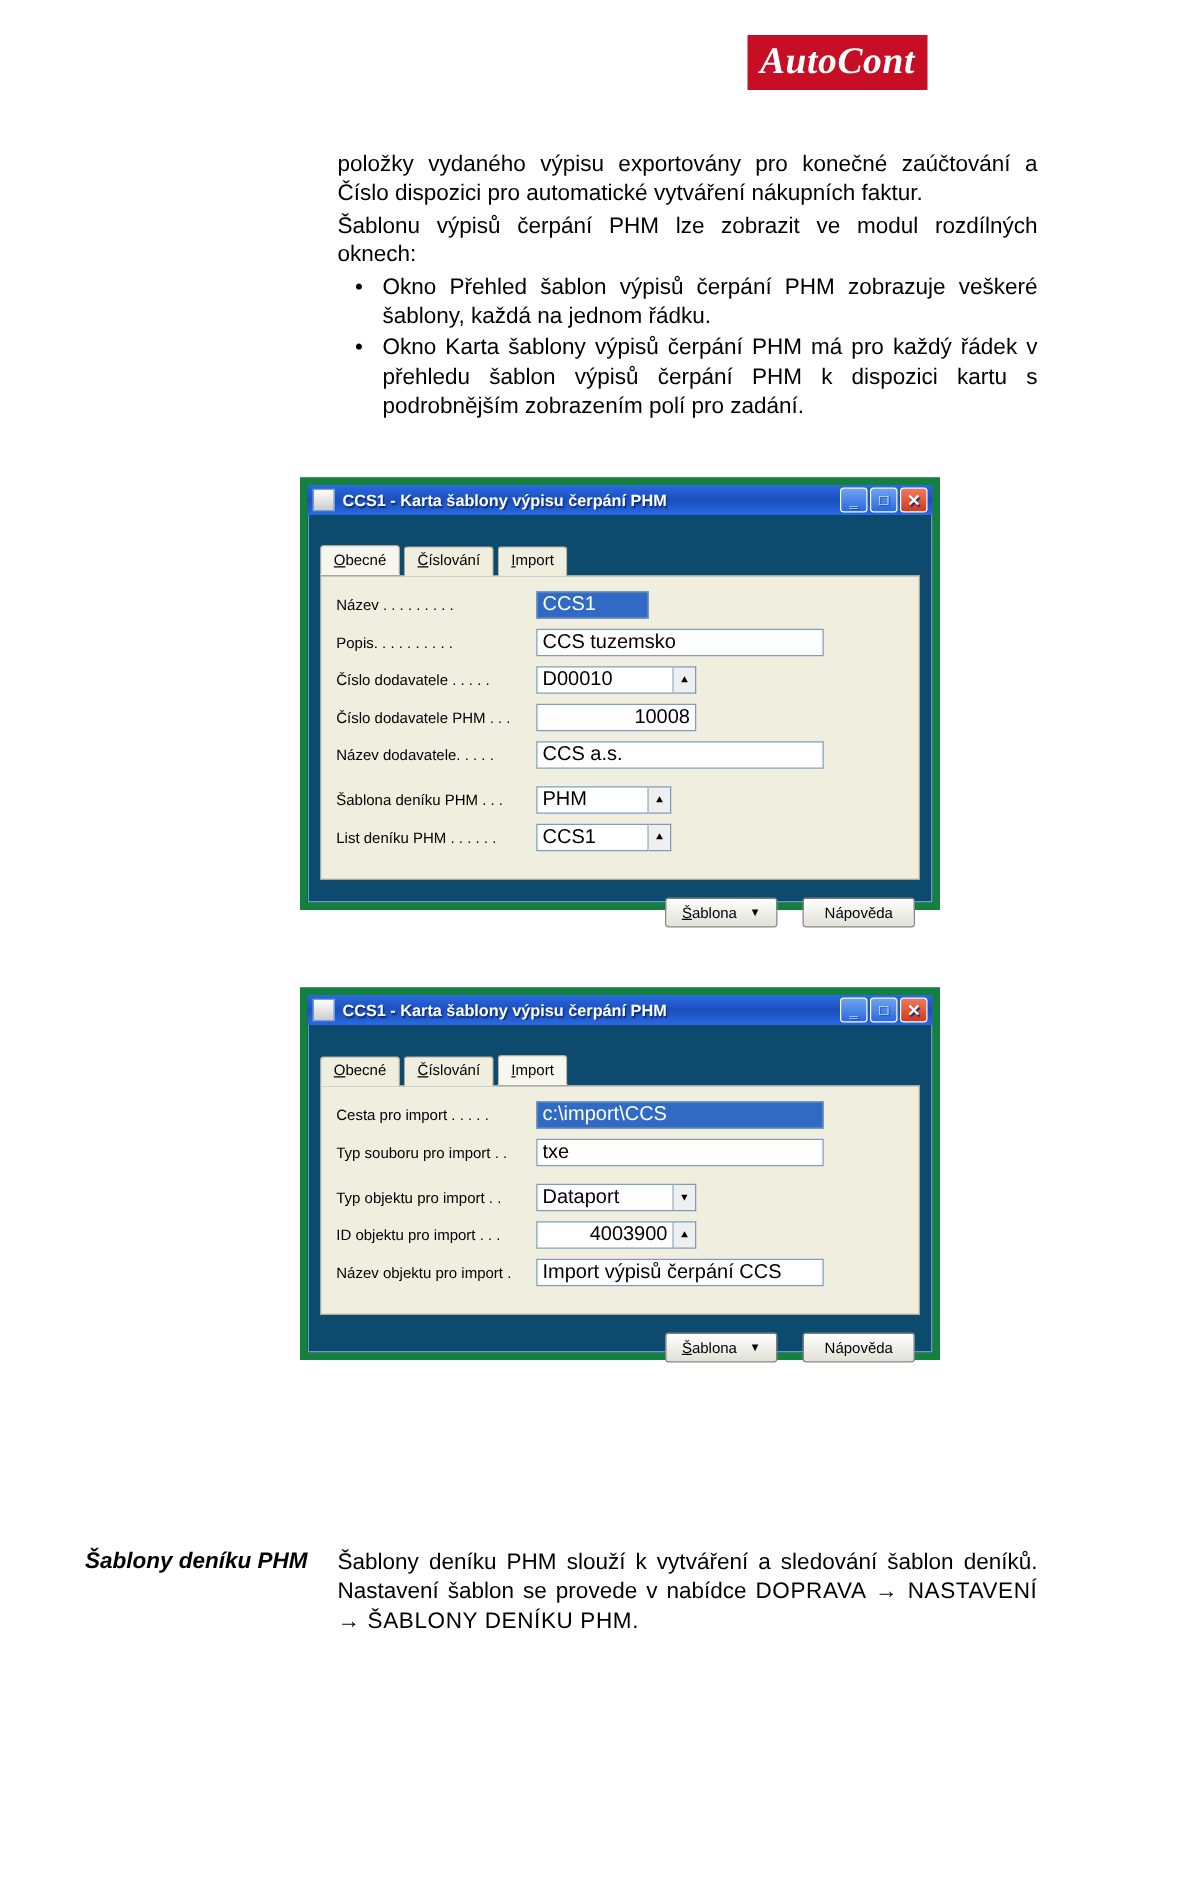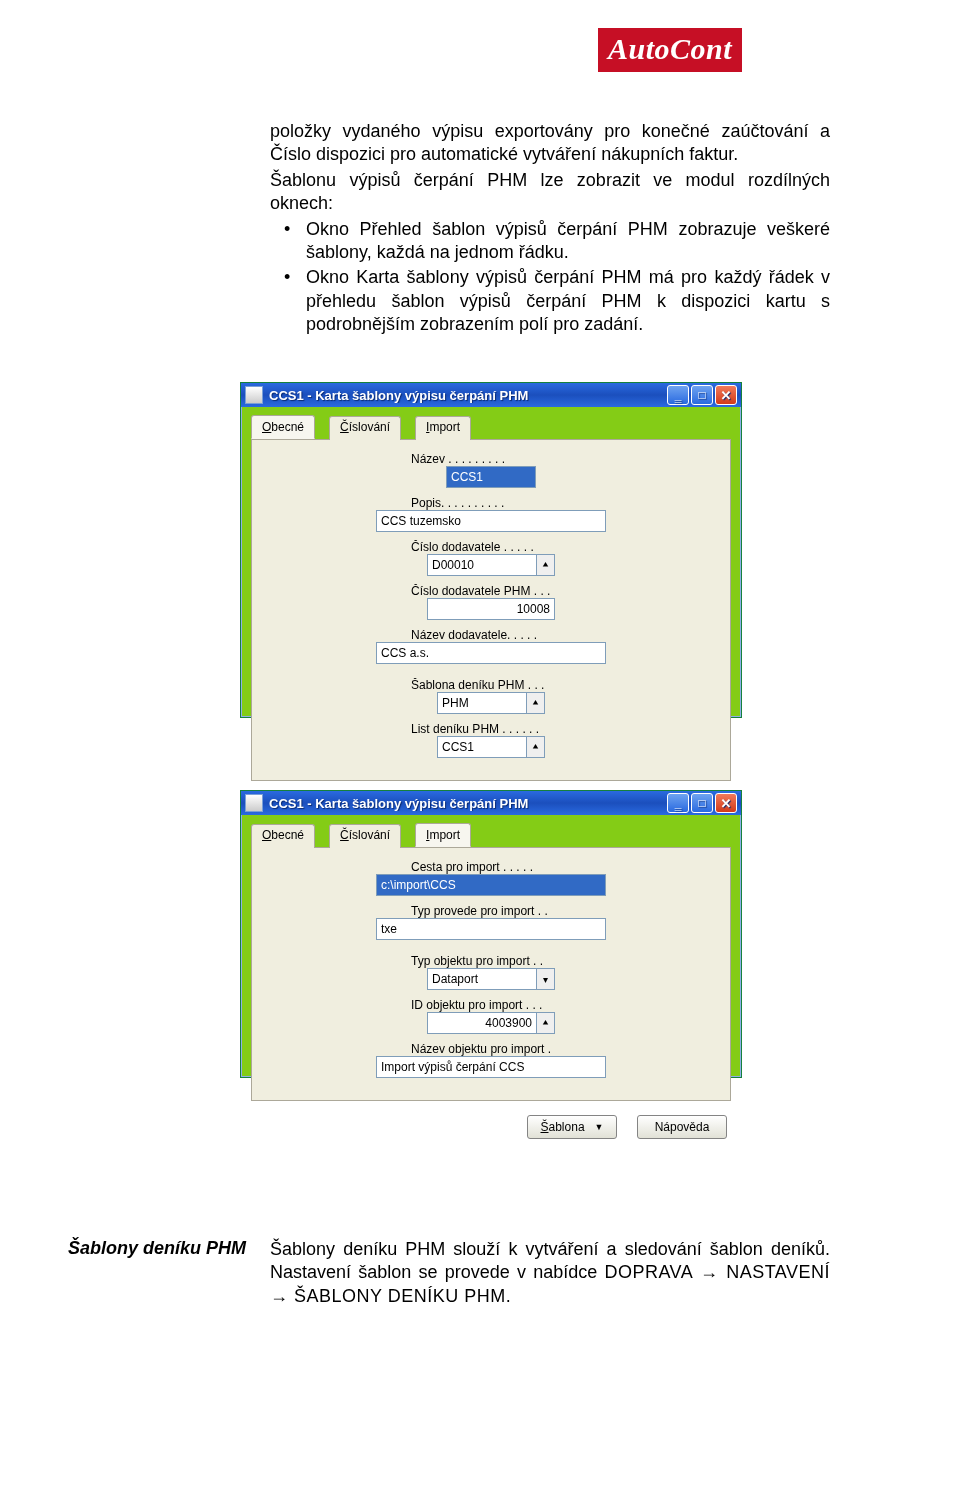--- a/index.html
+++ b/index.html
@@ -58,22 +58,22 @@
     content: "•";
     position: absolute;
     left: -22px;
     font-size: 18px;
   }
   
   .win {
     position: absolute;
     left: 240px;
     width: 500px;
-    border: 1px solid #15803d;
-    background: #84cc16;
+    border: 6px solid #15803d;
+    background: #0c4a6e;
     font-family: Tahoma, Arial, sans-serif;
     font-size: 12px;
     box-shadow: 0 0 0 1px #8db0e8 inset;
   }
   .titlebar {
     height: 24px;
     background: linear-gradient(to bottom, #2a6ae0, #1b4fbd 50%, #2a6ae0);
     display: flex;
     align-items: center;
     padding: 0 4px;
@@ -103,24 +103,24 @@
     color: #fff;
     font-size: 12px;
   }
   .winbtn.close {
     background: linear-gradient(#f17a5a, #d23a1a);
     color: #fff;
     font-weight: bold;
   }
   
   .tabbar {
-    margin: 8px 10px 0 10px;
+    margin: 24px 10px 0 10px;
     border-bottom: 1px solid #aca899;
     display: flex;
-    gap: 15px;
+    gap: 4px;
   }
   .tab {
     padding: 3px 10px 4px 10px;
     border: 1px solid #aca899;
     border-bottom: none;
     background: #f0eedf;
     margin-right: -1px;
     position: relative;
     top: 1px;
     border-top-left-radius: 3px;
@@ -140,39 +140,38 @@
     border: 1px solid #aca899;
     border-top: none;
     background: #f0eedf;
     padding: 12px 12px 14px 12px;
   }
   .formrow {
     display: flex;
     align-items: center;
     margin-bottom: 8px;
     font-size: 12px;
-    flex-direction: column;
   }
   .formrow .lbl {
     width: 160px;
     white-space: nowrap;
     overflow: hidden;
   }
   .formrow .inputwrap {
     position: relative;
     display: flex;
     align-items: stretch;
   }
   .formrow input[type="text"] {
     height: 18px;
     border: 1px solid #7f9db9;
     background: #fff;
     padding: 1px 4px;
     font-family: Tahoma, Arial, sans-serif;
-    font-size: 12px;
+    font-size: 16px;
     box-sizing: content-box;
   }
   .sel { background: #316ac5 !important; color: #fff; }
   .lookup {
     width: 18px;
     height: 22px;
     border: 1px solid #7f9db9;
     border-left: none;
     background: #efefef;
     display: flex;
@@ -333,21 +332,21 @@
       <div class="tab active"><span class="ul">I</span><span>mport</span></div>
     </div>
     <div class="tabpanel">
       <div class="formrow">
         <span class="lbl">Cesta pro import .  .  .  .  .</span>
         <span class="inputwrap">
             <input type="text" class="sel" style="width: 220px;" value="c:\import\CCS">
           </span>
       </div>
       <div class="formrow">
-        <span class="lbl">Typ provede pro import .  .</span>
+        <span class="lbl">Typ souboru pro import .  .</span>
         <span class="inputwrap">
             <input type="text" style="width: 220px;" value="txe">
           </span>
       </div>
       <div class="formrow" style="margin-top:14px">
         <span class="lbl">Typ objektu pro import  .  .</span>
         <span class="inputwrap">
           <input type="text" style="width: 100px;" value="Dataport">
           <span class="lookup">▾</span>
         </span>

